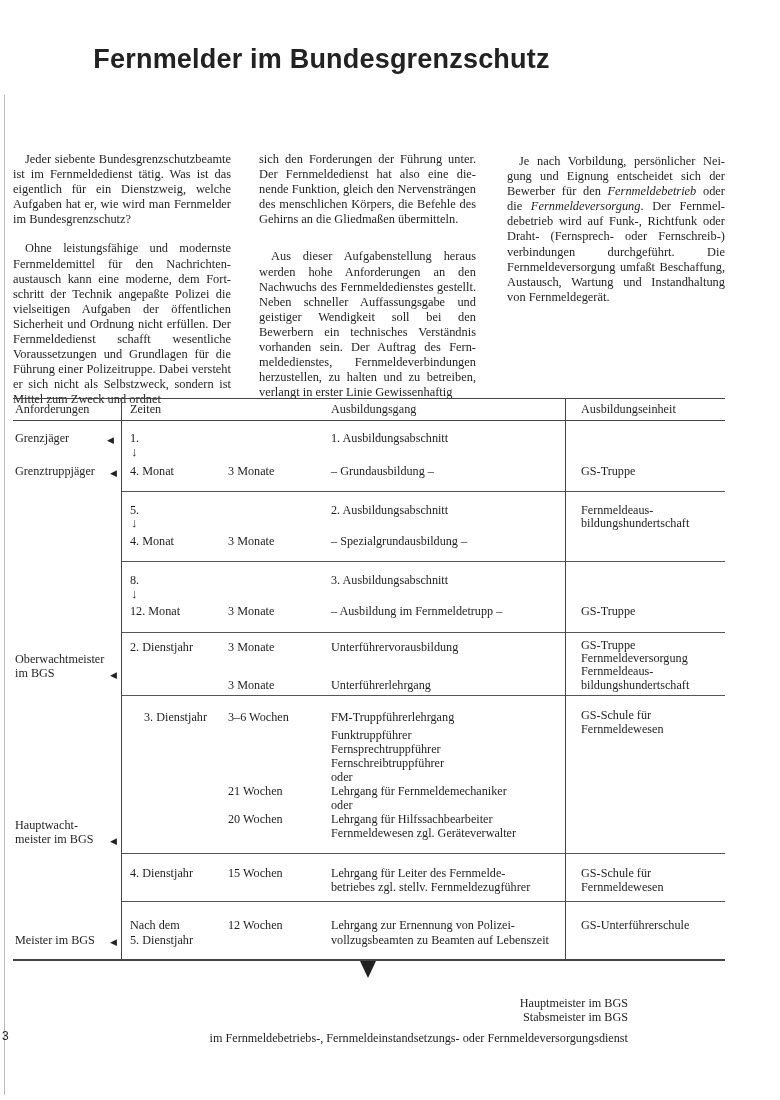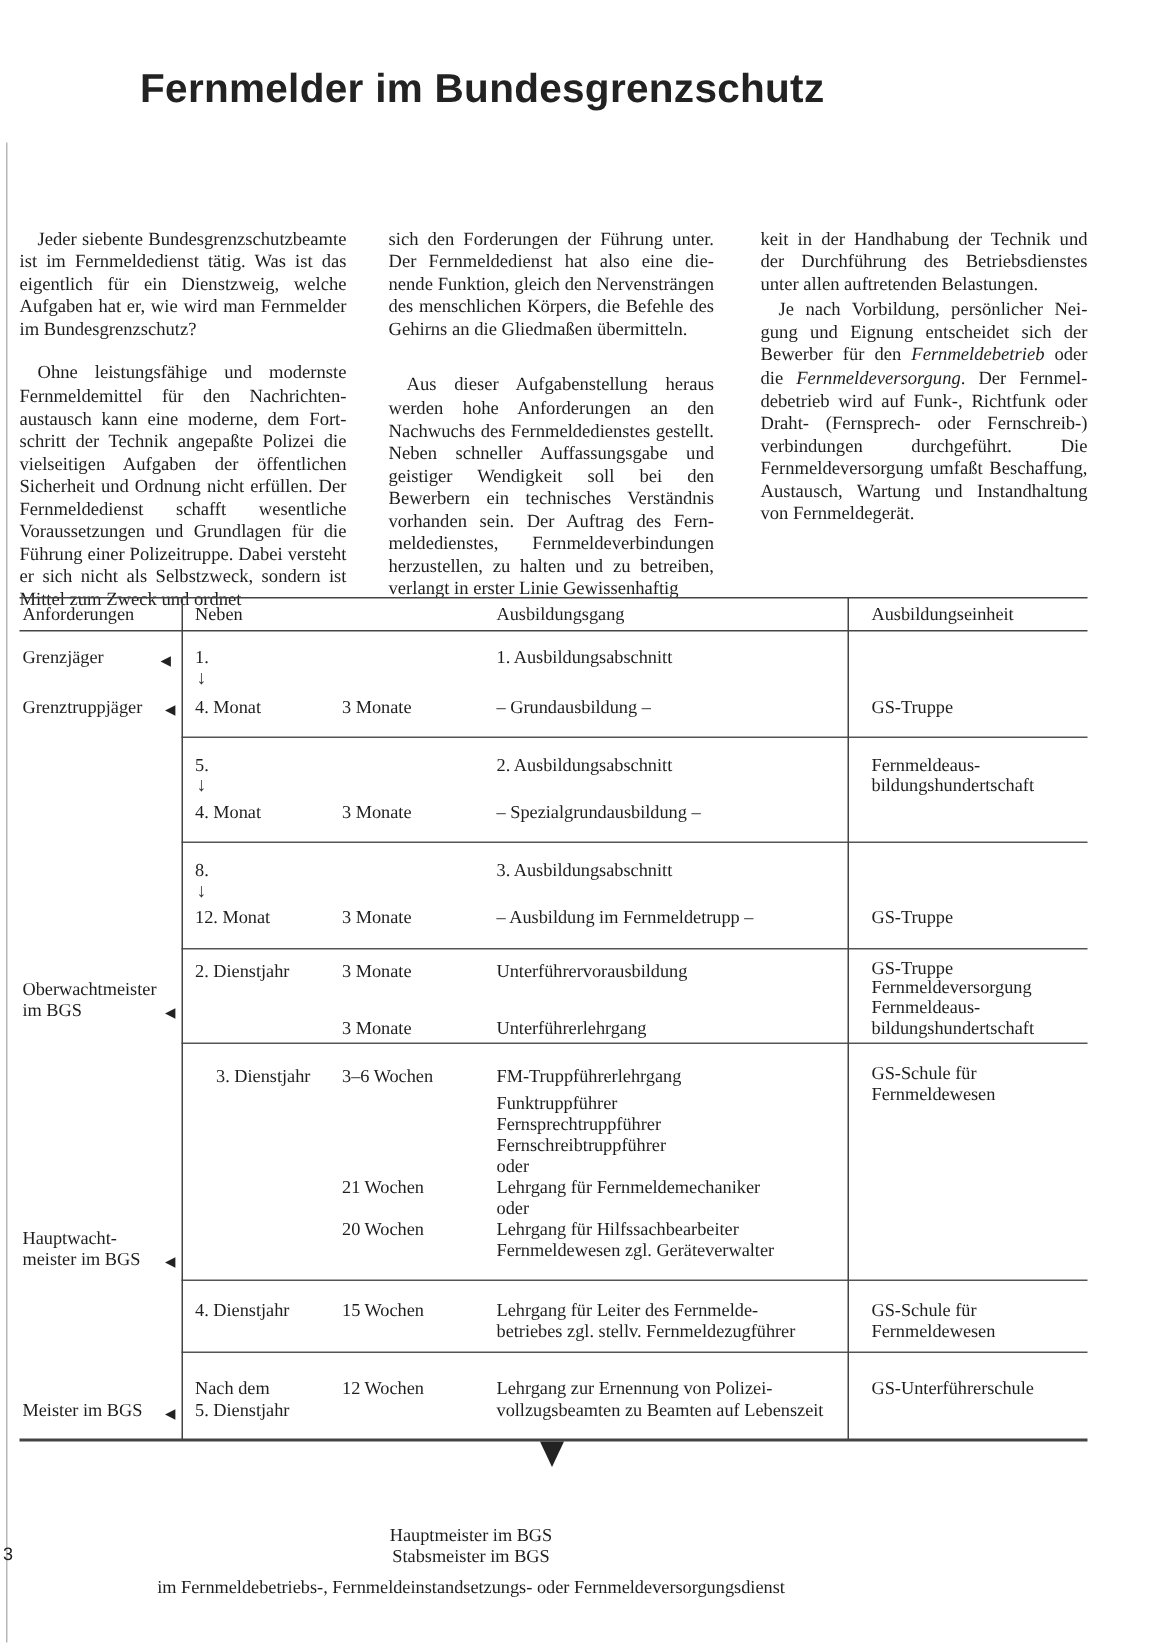--- a/index.html
+++ b/index.html
@@ -17,62 +17,61 @@
   em { font-style: italic; }
 
   .tbl { position: absolute; left: 13px; top: 398px; width: 712px; font-size: 12.2px; line-height: 14.2px; }
   .hline { position: absolute; left: 0; width: 712px; height: 1px; background: #444; }
   .hline.mid { left: 108px; width: 604px; background: #555; }
   .vline { position: absolute; width: 1px; background: #444; }
   .cell { position: absolute; white-space: nowrap; }
   .arrow-down { position: absolute; font-size: 13px; color: #333; }
   .tri-left { position: absolute; font-size: 9px; color: #222; }
   .big-tri { position: absolute; left: 347px; top: 563px; width: 0; height: 0; border-left: 8px solid transparent; border-right: 8px solid transparent; border-top: 17px solid #222; }
-  .footer-lines { position: absolute; left: 0; width: 628px; text-align: center; font-size: 12.2px; line-height: 14.5px; margin-top: 20px; }
+  .footer-lines { position: absolute; left: 0; width: 628px; text-align: right; font-size: 12.2px; line-height: 14.5px; }
   .page-num { position: absolute; left: 2px; top: 1029px; font-family: "Liberation Sans", sans-serif; font-size: 12px; }
 </style>
 </head>
 <body>
 
 <div class="page-edge"></div>
 
 <h1 class="title" style="margin:0;">Fernmelder im Bundesgrenzschutz</h1>
 
 <div class="col c1">
   <p class="indent">Jeder siebente Bundesgrenzschutz­beamte ist im Fernmeldedienst tätig. Was ist das eigentlich für ein Dienstzweig, welche Aufgaben hat er, wie wird man Fernmelder im Bundesgrenzschutz?</p>
   <p class="indent gap">Ohne leistungsfähige und modernste Fernmeldemittel für den Nachrichten­austausch kann eine moderne, dem Fort­schritt der Technik angepaßte Polizei die vielseitigen Aufgaben der öffentlichen Sicherheit und Ordnung nicht erfüllen. Der Fernmeldedienst schafft wesentliche Voraussetzungen und Grundlagen für die Führung einer Polizeitruppe. Dabei ver­steht er sich nicht als Selbstzweck, son­dern ist Mittel zum Zweck und ordnet</p>
 </div>
 
 <div class="col c2">
   <p>sich den Forderungen der Führung unter. Der Fernmeldedienst hat also eine die­nende Funktion, gleich den Nervensträn­gen des menschlichen Körpers, die Be­fehle des Gehirns an die Gliedmaßen übermitteln.</p>
   <p class="indent gap" style="margin-top:22px">Aus dieser Aufgabenstellung heraus werden hohe Anforderungen an den Nachwuchs des Fernmeldedienstes ge­stellt. Neben schneller Auffassungsgabe und geistiger Wendigkeit soll bei den Bewerbern ein technisches Verständnis vorhanden sein. Der Auftrag des Fern­meldedienstes, Fernmeldeverbindungen herzustellen, zu halten und zu betreiben, verlangt in erster Linie Gewissenhaftig­</p>
 </div>
 
 <div class="col c3">
-  <p>keit in der Handhabung der Technik und der Durchführung des Betriebsdien­stes unter allen auftretenden Belastungen.</p>
   <p class="indent sgap"><span>Je nach Vorbildung, persönlicher Nei­gung und Eignung entscheidet sich der Bewerber für den </span><em>Fernmeldebetrieb</em><span> oder die </span><em>Fernmeldeversorgung</em><span>. Der Fernmel­debetrieb wird auf Funk-, Richtfunk oder Draht- (Fernsprech- oder Fern­schreib-) verbindungen durchgeführt. Die Fernmeldeversorgung umfaßt Beschaf­fung, Austausch, Wartung und Instand­haltung von Fernmeldegerät.</span></p>
 </div>
 
 <div class="tbl">
 
   <div class="hline" style="top:0"></div>
   <div class="hline" style="top:22px"></div>
   <div class="hline mid" style="top:93px"></div>
   <div class="hline mid" style="top:163px"></div>
   <div class="hline mid" style="top:234px"></div>
   <div class="hline mid" style="top:297px"></div>
   <div class="hline mid" style="top:455px"></div>
   <div class="hline mid" style="top:503px"></div>
   <div class="hline" style="top:561px;height:2px"></div>
 
   <div class="vline" style="left:108px;top:0;height:562px"></div>
   <div class="vline" style="left:552px;top:0;height:562px"></div>
 
   <div class="cell" style="left:2px;top:4px">Anforderungen</div>
-  <div class="cell" style="left:117px;top:4px">Neben</div>
+  <div class="cell" style="left:117px;top:4px">Zeiten</div>
   <div class="cell" style="left:318px;top:4px">Ausbildungsgang</div>
   <div class="cell" style="left:568px;top:4px">Ausbildungseinheit</div>
 
   <div class="cell" style="left:2px;top:33px">Grenzjäger</div>
   <span class="tri-left" style="left:94px;top:35px">◀</span>
   <div class="cell" style="left:2px;top:66px">Grenztruppjäger</div>
   <span class="tri-left" style="left:97px;top:68px">◀</span>
   <div class="cell" style="left:2px;top:254px">Oberwachtmeister</div>
   <div class="cell" style="left:2px;top:268px">im BGS</div>
   <span class="tri-left" style="left:97px;top:270px">◀</span>

